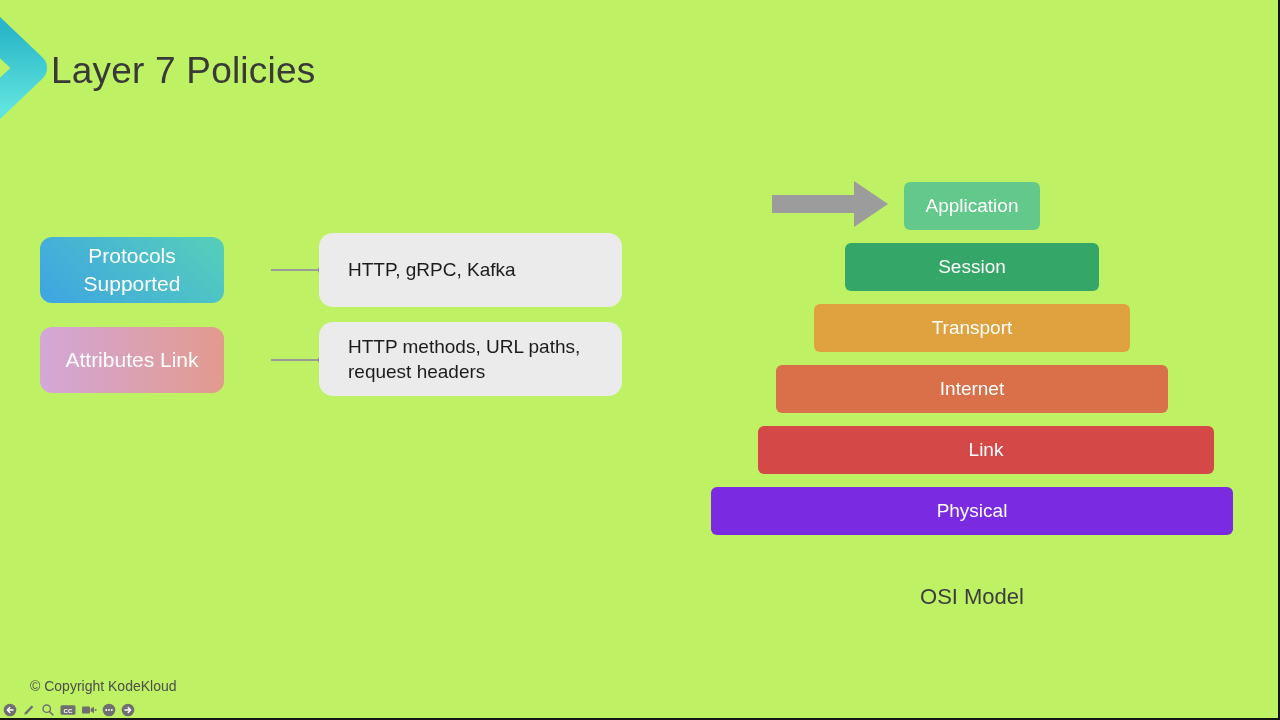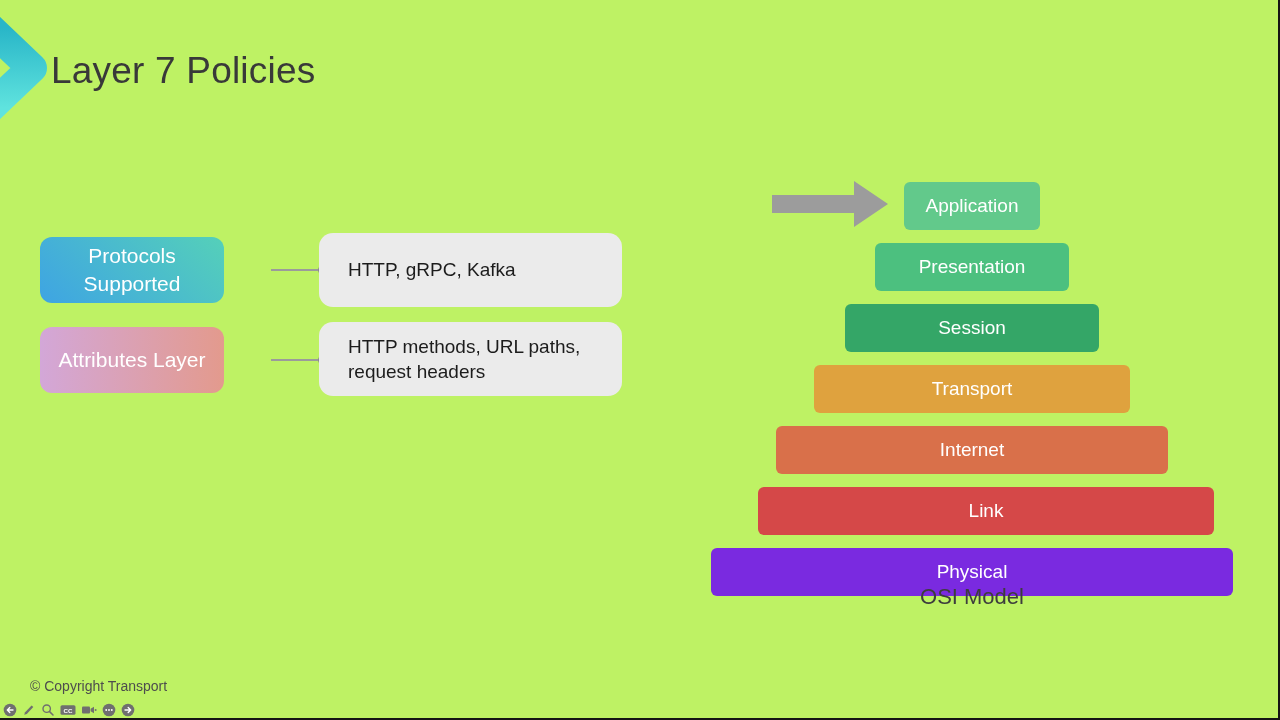--- a/index.html
+++ b/index.html
@@ -141,58 +141,55 @@
   <div class="fact-label row-0" style="background: linear-gradient(45deg, rgb(62, 164, 227), rgb(85, 208, 185));">
     <span class="lbl">Protocols Supported</span>
   </div>
   <div class="connector row-0"></div>
   <div class="connector-dot row-0"></div>
   <div class="fact-value row-0">
     <span>HTTP, gRPC, Kafka</span>
   </div>
 
   <div class="fact-label row-1" style="background: linear-gradient(90deg, rgb(211, 167, 216), rgb(227, 154, 141));">
-    <span class="lbl">Attributes Layer</span>
+    <span class="lbl">Attributes Link</span>
   </div>
   <div class="connector row-1"></div>
   <div class="connector-dot row-1"></div>
   <div class="fact-value row-1">
     <span>HTTP methods, URL paths, request headers</span>
   </div>
 
   <svg class="osi-arrow-svg" width="116" height="46" viewBox="0 0 116 46">
     <polygon points="0,14 82,14 82,0 116,23 82,46 82,32 0,32" fill="#9c9c9c"></polygon>
   </svg>
 
   <div class="osi-stack">
     <div class="osi-layer" style="width: 136px; background: rgb(98, 201, 139);">
       <span>Application</span>
     </div>
-    <div class="osi-layer" style="width: 194px; background: rgb(76, 192, 127);">
-      <span>Presentation</span>
-    </div>
     <div class="osi-layer" style="width: 254px; background: rgb(52, 166, 103);">
       <span>Session</span>
     </div>
     <div class="osi-layer" style="width: 316px; background: rgb(223, 162, 62);">
       <span>Transport</span>
     </div>
     <div class="osi-layer" style="width: 392px; background: rgb(217, 112, 74);">
       <span>Internet</span>
     </div>
     <div class="osi-layer" style="width: 456px; background: rgb(213, 72, 72); margin-left: 28px;">
       <span>Link</span>
     </div>
     <div class="osi-layer" style="width: 522px; background: rgb(122, 42, 224);">
       <span>Physical</span>
     </div>
   </div>
   <div class="osi-caption">OSI Model</div>
 
-  <div class="copyright">© Copyright Transport</div>
+  <div class="copyright">© Copyright KodeKloud</div>
 
   <div class="control-bar">
     <svg width="14" height="14" viewBox="0 0 14 14">
       <circle cx="7" cy="7" r="6.3" fill="#6f6f6f"></circle>
       <path d="M10 7 H4.6 M6.8 4.6 L4.3 7 L6.8 9.4" stroke="#ffffff" stroke-width="1.4" fill="none" stroke-linecap="round" stroke-linejoin="round"></path>
     </svg>
     <svg width="14" height="14" viewBox="0 0 14 14">
       <path d="M2.2 11.8 L3.1 9.2 L9.6 2.4 L11.3 4.1 L4.8 10.9 L2.2 11.8 Z" fill="#6f6f6f"></path>
     </svg>
     <svg width="14" height="14" viewBox="0 0 14 14">

